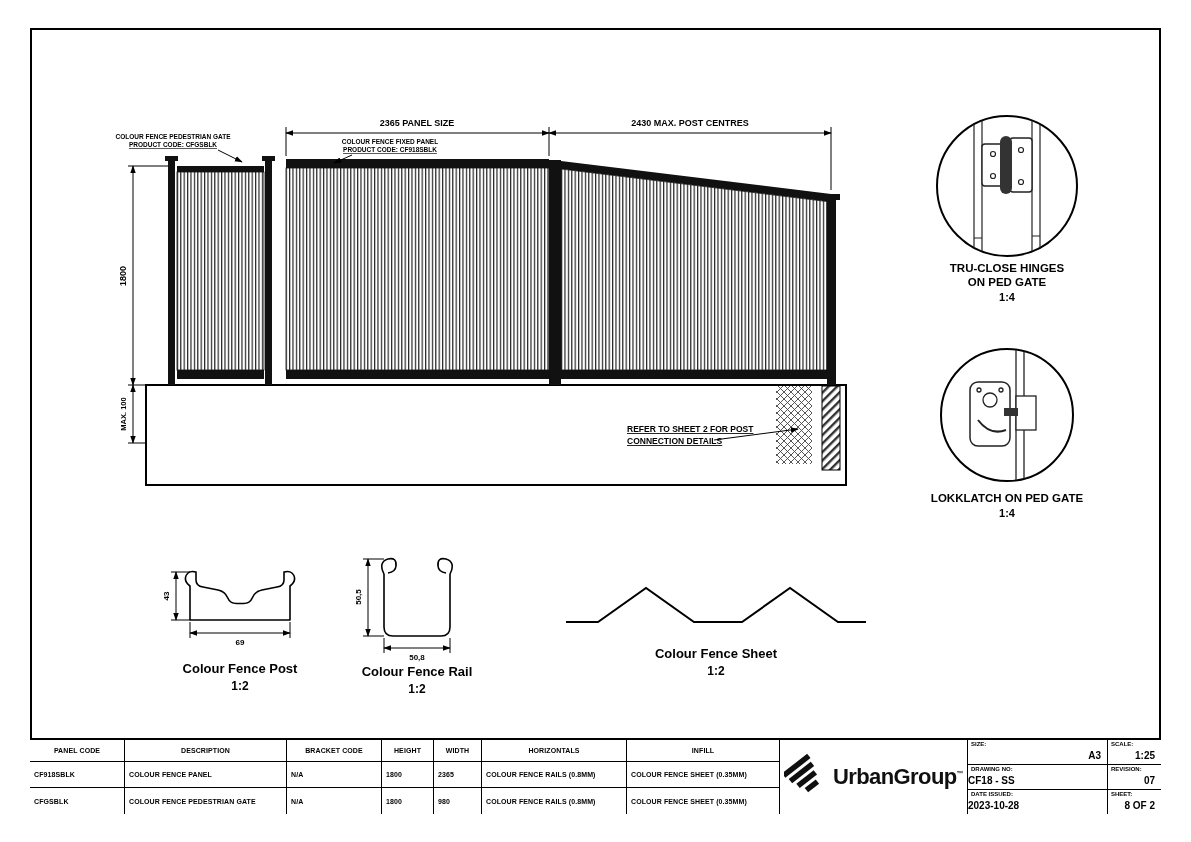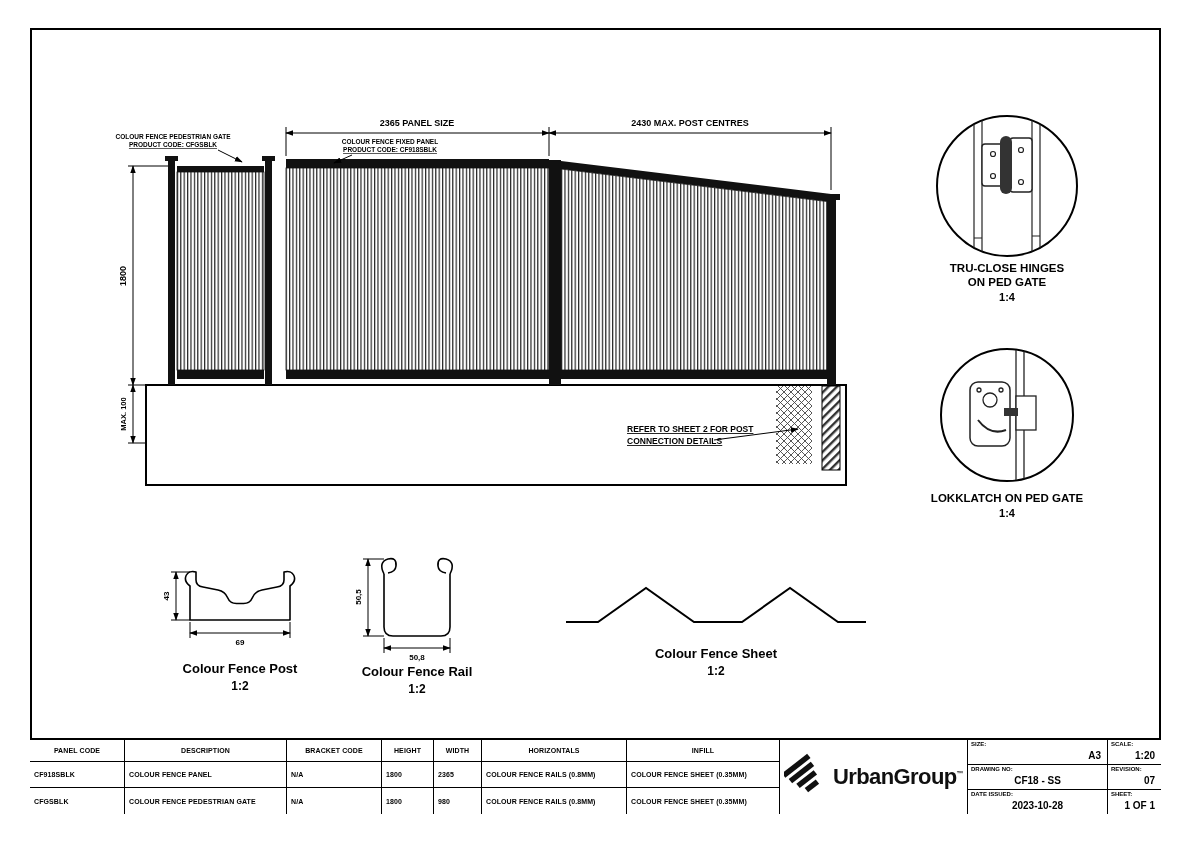--- a/index.html
+++ b/index.html
@@ -22,21 +22,21 @@
              display:flex; align-items:center; justify-content:center; gap:7px; }
   .logo-text { font-size:22px; font-weight:bold; color:#101010; letter-spacing:-0.6px; }
   .logo-text sup { font-size:7px; font-weight:bold; vertical-align:super; }
   .tb-info { position:absolute; left:938px; top:0; width:193px; height:74px; display:grid;
              grid-template-columns:140px 53px; grid-template-rows:25px 25px 24px; }
   .info-cell { position:relative; border-right:1px solid #000; border-bottom:1px solid #000; }
   .info-cell.col2 { border-right:none; }
   .info-cell.row3 { border-bottom:none; }
   .info-label { position:absolute; top:1px; left:3px; font-size:6px; font-weight:bold; }
   .info-value { position:absolute; right:6px; bottom:3px; font-size:10px; font-weight:bold; }
-  .info-value.center { right:0; left:0; text-align:center; }
+  .info-value.center { right:0; left:0; }
 </style>
 </head>
 <body>
 
 <div class="sheet-border"></div>
 
 <svg class="drawing" width="1191" height="842" viewBox="0 0 1191 842">
   <defs>
     <pattern id="vlines" width="3.4" height="8" patternUnits="userSpaceOnUse">
       <rect width="3.4" height="8" fill="#ffffff"></rect>
@@ -256,32 +256,32 @@
     <div class="logo-text"><span>UrbanGroup</span><sup>™</sup></div>
   </div>
 
   <div class="tb-info">
     <div class="info-cell">
       <span class="info-label">SIZE:</span>
       <span class="info-value">A3</span>
     </div>
     <div class="info-cell col2">
       <span class="info-label">SCALE:</span>
-      <span class="info-value">1:20</span>
+      <span class="info-value">1:25</span>
     </div>
     <div class="info-cell">
       <span class="info-label">DRAWING NO:</span>
       <span class="info-value center">CF18 - SS</span>
     </div>
     <div class="info-cell col2">
       <span class="info-label">REVISION:</span>
       <span class="info-value">07</span>
     </div>
     <div class="info-cell row3">
       <span class="info-label">DATE ISSUED:</span>
       <span class="info-value center">2023-10-28</span>
     </div>
     <div class="info-cell col2 row3">
       <span class="info-label">SHEET:</span>
-      <span class="info-value">1 OF 1</span>
+      <span class="info-value">8 OF 2</span>
     </div>
   </div>
 </div>
 
 </body></html>

